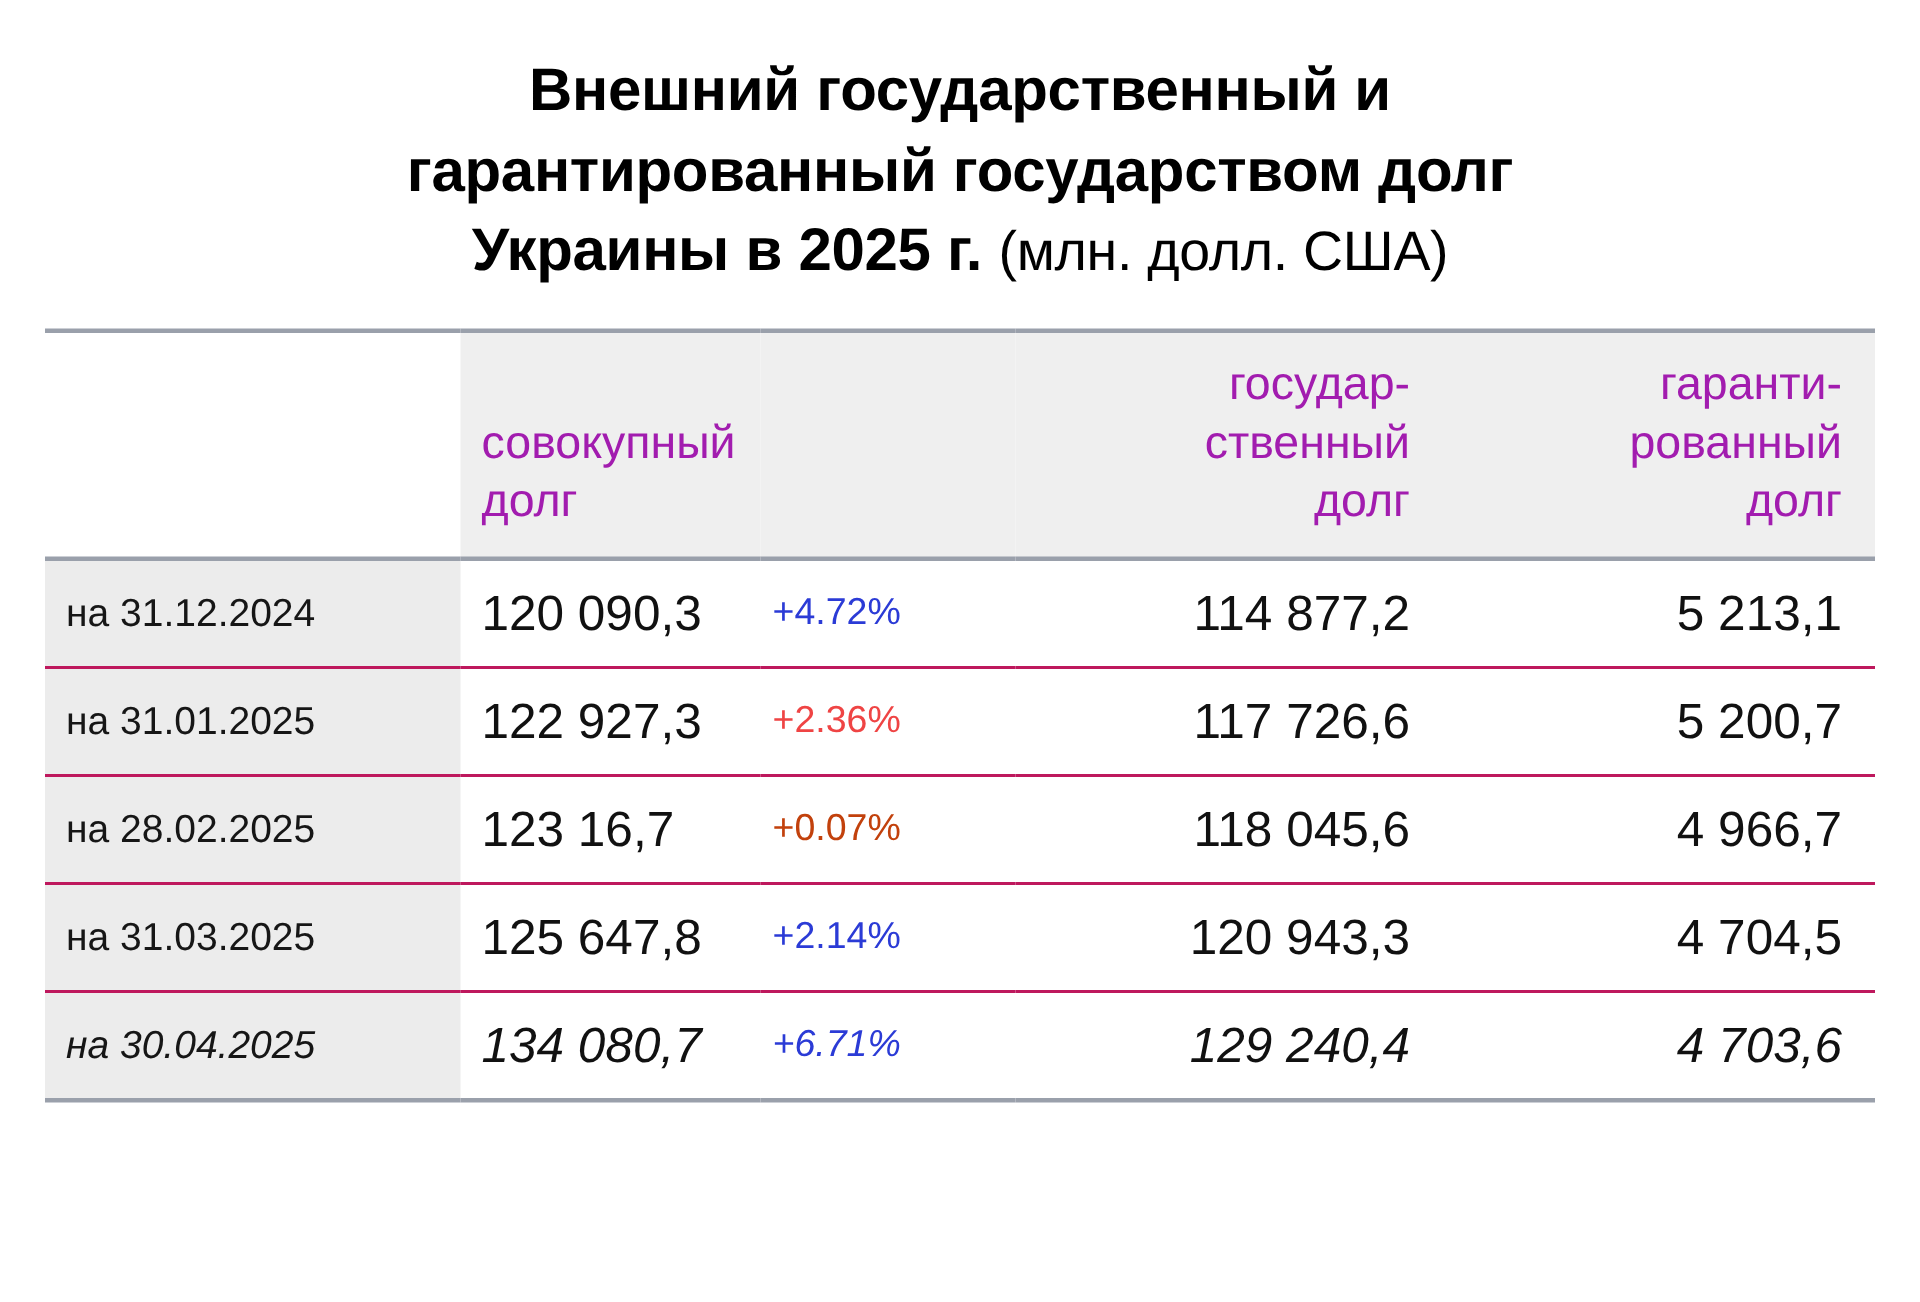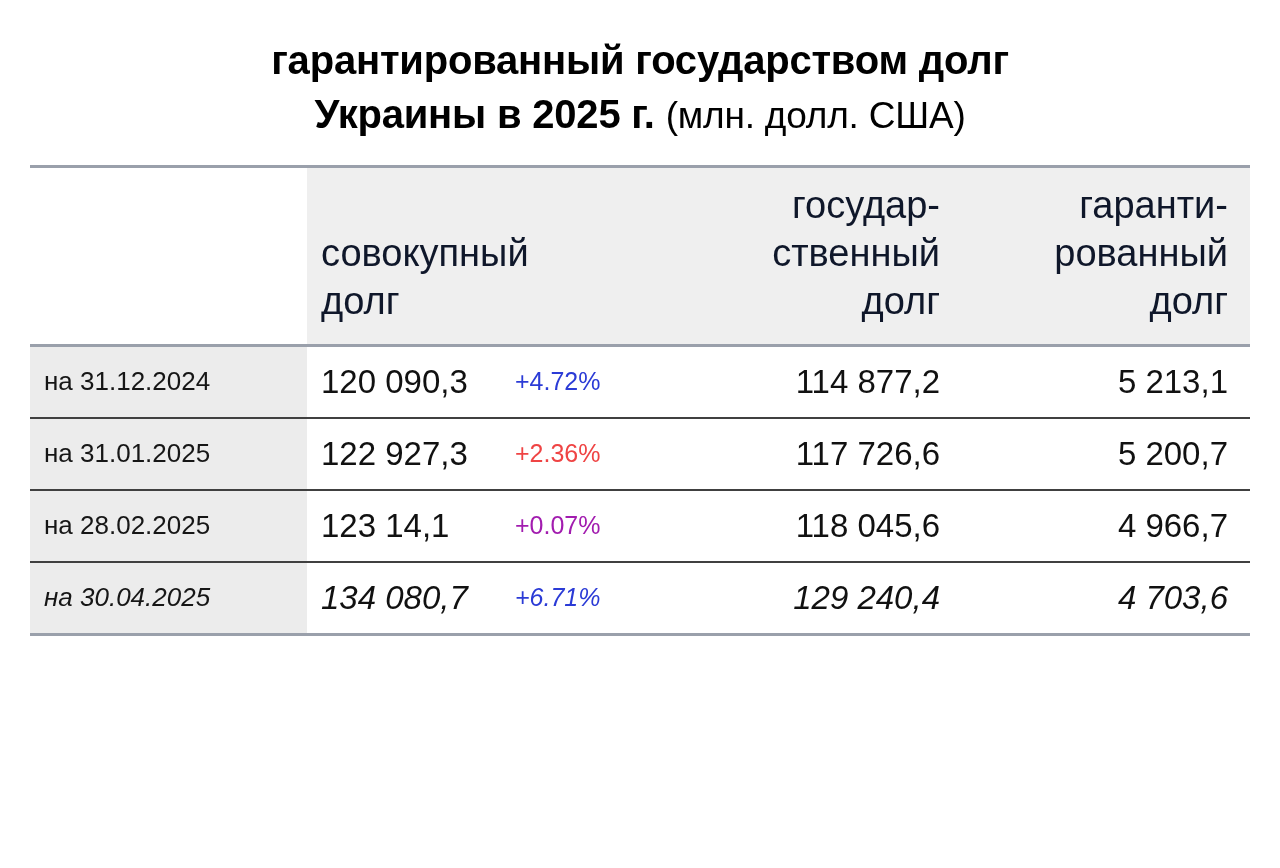--- a/index.html
+++ b/index.html
@@ -48,22 +48,22 @@
   }
   table.debt-table col.c-date   { width: 277px; }
   table.debt-table col.c-total  { width: 200px; }
   table.debt-table col.c-pct    { width: 170px; }
   table.debt-table col.c-state  { width: 285px; }
   table.debt-table col.c-guar   { width: 288px; }
 
   thead th {
     background: #efefef;
     font-weight: normal;
-    font-size: 38px;
-    color: #0f172a;
+    font-size: 31px;
+    color: #a21caf;
     vertical-align: bottom;
     padding: 14px 18px 18px 18px;
     line-height: 1.26;
     border-top: 3px solid #9aa0ab;
     border-bottom: 3px solid #9aa0ab;
   }
   thead th.date-head {
     background: #ffffff;
     border-right: none;
   }
@@ -77,21 +77,21 @@
   }
   thead th.state-head,
   thead th.guar-head {
     text-align: right;
     padding-right: 22px;
   }
 
   tbody td {
     font-size: 33px;
     padding: 16px 18px;
-    border-bottom: 2px solid #404040;
+    border-bottom: 2px solid #be185d;
     vertical-align: middle;
     color: #111111;
   }
   tbody tr:last-child td {
     border-bottom: 3px solid #9aa0ab;
     font-style: italic;
   }
   td.date-cell {
     background: #ececec;
     font-size: 26px;
@@ -118,20 +118,21 @@
     padding-right: 22px;
     white-space: nowrap;
   }
 </style>
 </head>
 <body>
 
 <div class="page">
 
   <div class="title-block">
+    <div class="title-line">Внешний государственный и</div>
     <div class="title-line">гарантированный государством долг</div>
     <div class="title-line">
       <span>Украины в 2025 г.</span>
       <span class="subtle">(млн. долл. США)</span>
     </div>
   </div>
 
   <table class="debt-table">
     <colgroup>
       <col class="c-date">
@@ -167,24 +168,31 @@
       </tr>
       <tr>
         <td class="date-cell">на 31.01.2025</td>
         <td class="total-cell">122 927,3</td>
         <td class="pct-cell" style="color: #ef4444;">+2.36%</td>
         <td class="num-cell">117 726,6</td>
         <td class="num-cell">5 200,7</td>
       </tr>
       <tr>
         <td class="date-cell">на 28.02.2025</td>
-        <td class="total-cell">123 14,1</td>
-        <td class="pct-cell" style="color: #a21caf;">+0.07%</td>
+        <td class="total-cell">123 16,7</td>
+        <td class="pct-cell" style="color: #c2410c;">+0.07%</td>
         <td class="num-cell">118 045,6</td>
         <td class="num-cell">4 966,7</td>
+      </tr>
+      <tr>
+        <td class="date-cell">на 31.03.2025</td>
+        <td class="total-cell">125 647,8</td>
+        <td class="pct-cell" style="color: rgb(43, 59, 214);">+2.14%</td>
+        <td class="num-cell">120 943,3</td>
+        <td class="num-cell">4 704,5</td>
       </tr>
       <tr>
         <td class="date-cell">на 30.04.2025</td>
         <td class="total-cell">134 080,7</td>
         <td class="pct-cell" style="color: rgb(43, 59, 214);">+6.71%</td>
         <td class="num-cell">129 240,4</td>
         <td class="num-cell">4 703,6</td>
       </tr>
     </tbody>
   </table>

